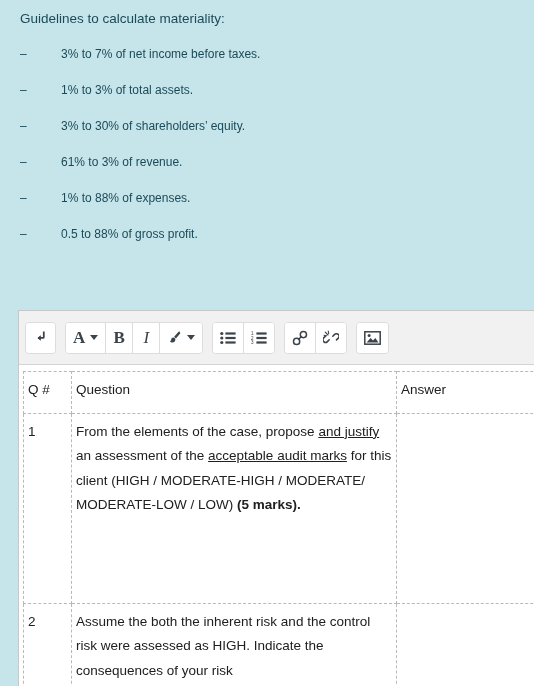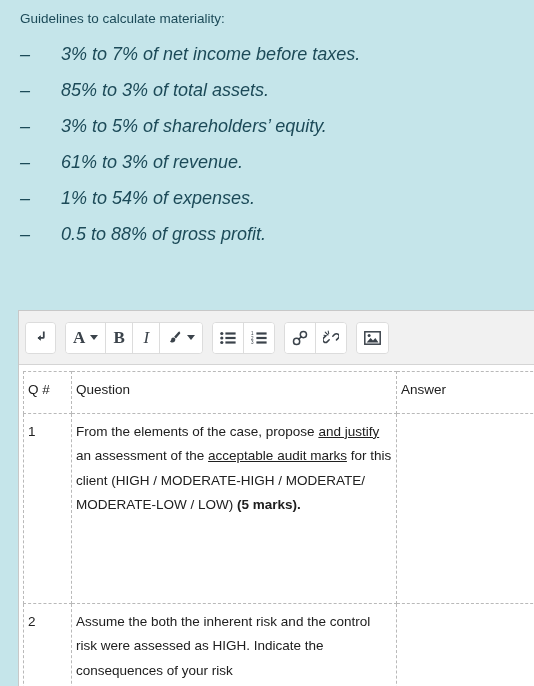--- a/index.html
+++ b/index.html
@@ -28,26 +28,25 @@
   }
   .guidelines-heading {
     font-size: 13.5px;
     line-height: 17px;
     color: #1c4a58;
     margin: 0 0 19px 0;
     white-space: nowrap;
   }
   .guideline-row {
     display: block;
-    font-size: 18px;
+    font-size: 12px;
     line-height: 17px;
     color: #1c4a58;
     margin: 0 0 19px 0;
     white-space: nowrap;
-    font-style: italic;
   }
   .guideline-dash {
     display: inline-block;
     width: 41px;
     color: #1c4a58;
   }
   .guideline-text {
     display: inline;
   }
 
@@ -144,30 +143,30 @@
 
 <div class="page">
 
   <div class="guidelines">
     <div class="guidelines-heading">Guidelines to calculate materiality:</div>
 
     <div class="guideline-row">
       <span class="guideline-dash">–</span><span class="guideline-text">3% to 7% of net income before taxes.</span>
     </div>
     <div class="guideline-row">
-      <span class="guideline-dash">–</span><span class="guideline-text">85% to 3% of total assets.</span>
-    </div>
-    <div class="guideline-row">
-      <span class="guideline-dash">–</span><span class="guideline-text">3% to 5% of shareholders’ equity.</span>
+      <span class="guideline-dash">–</span><span class="guideline-text">1% to 3% of total assets.</span>
+    </div>
+    <div class="guideline-row">
+      <span class="guideline-dash">–</span><span class="guideline-text">3% to 30% of shareholders’ equity.</span>
     </div>
     <div class="guideline-row">
       <span class="guideline-dash">–</span><span class="guideline-text">61% to 3% of revenue.</span>
     </div>
     <div class="guideline-row">
-      <span class="guideline-dash">–</span><span class="guideline-text">1% to 54% of expenses.</span>
+      <span class="guideline-dash">–</span><span class="guideline-text">1% to 88% of expenses.</span>
     </div>
     <div class="guideline-row">
       <span class="guideline-dash">–</span><span class="guideline-text">0.5 to 88% of gross profit.</span>
     </div>
   </div>
 
   <div class="editor">
 
     <div class="toolbar">
 

